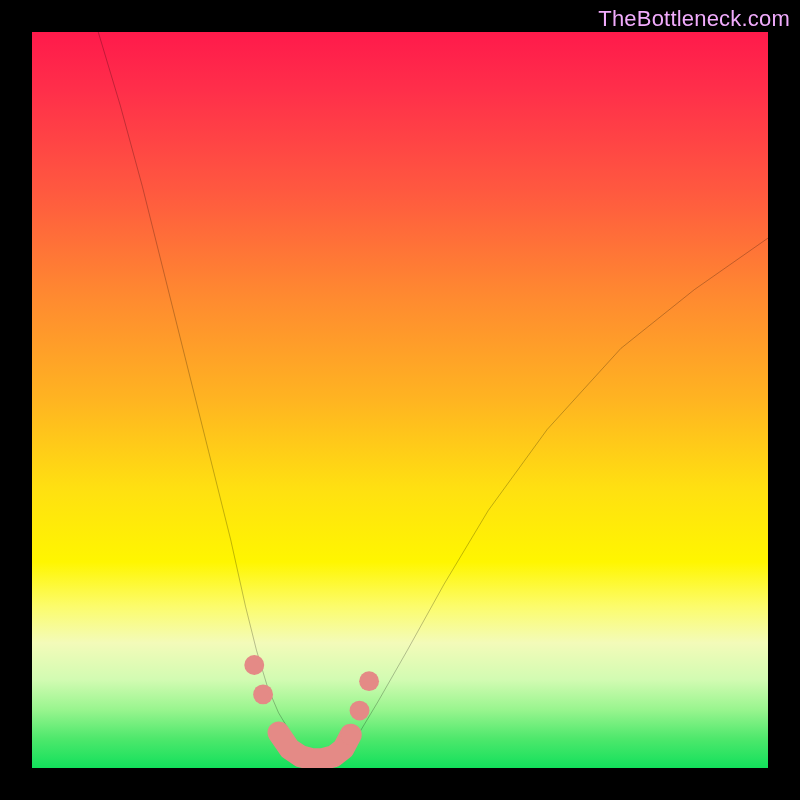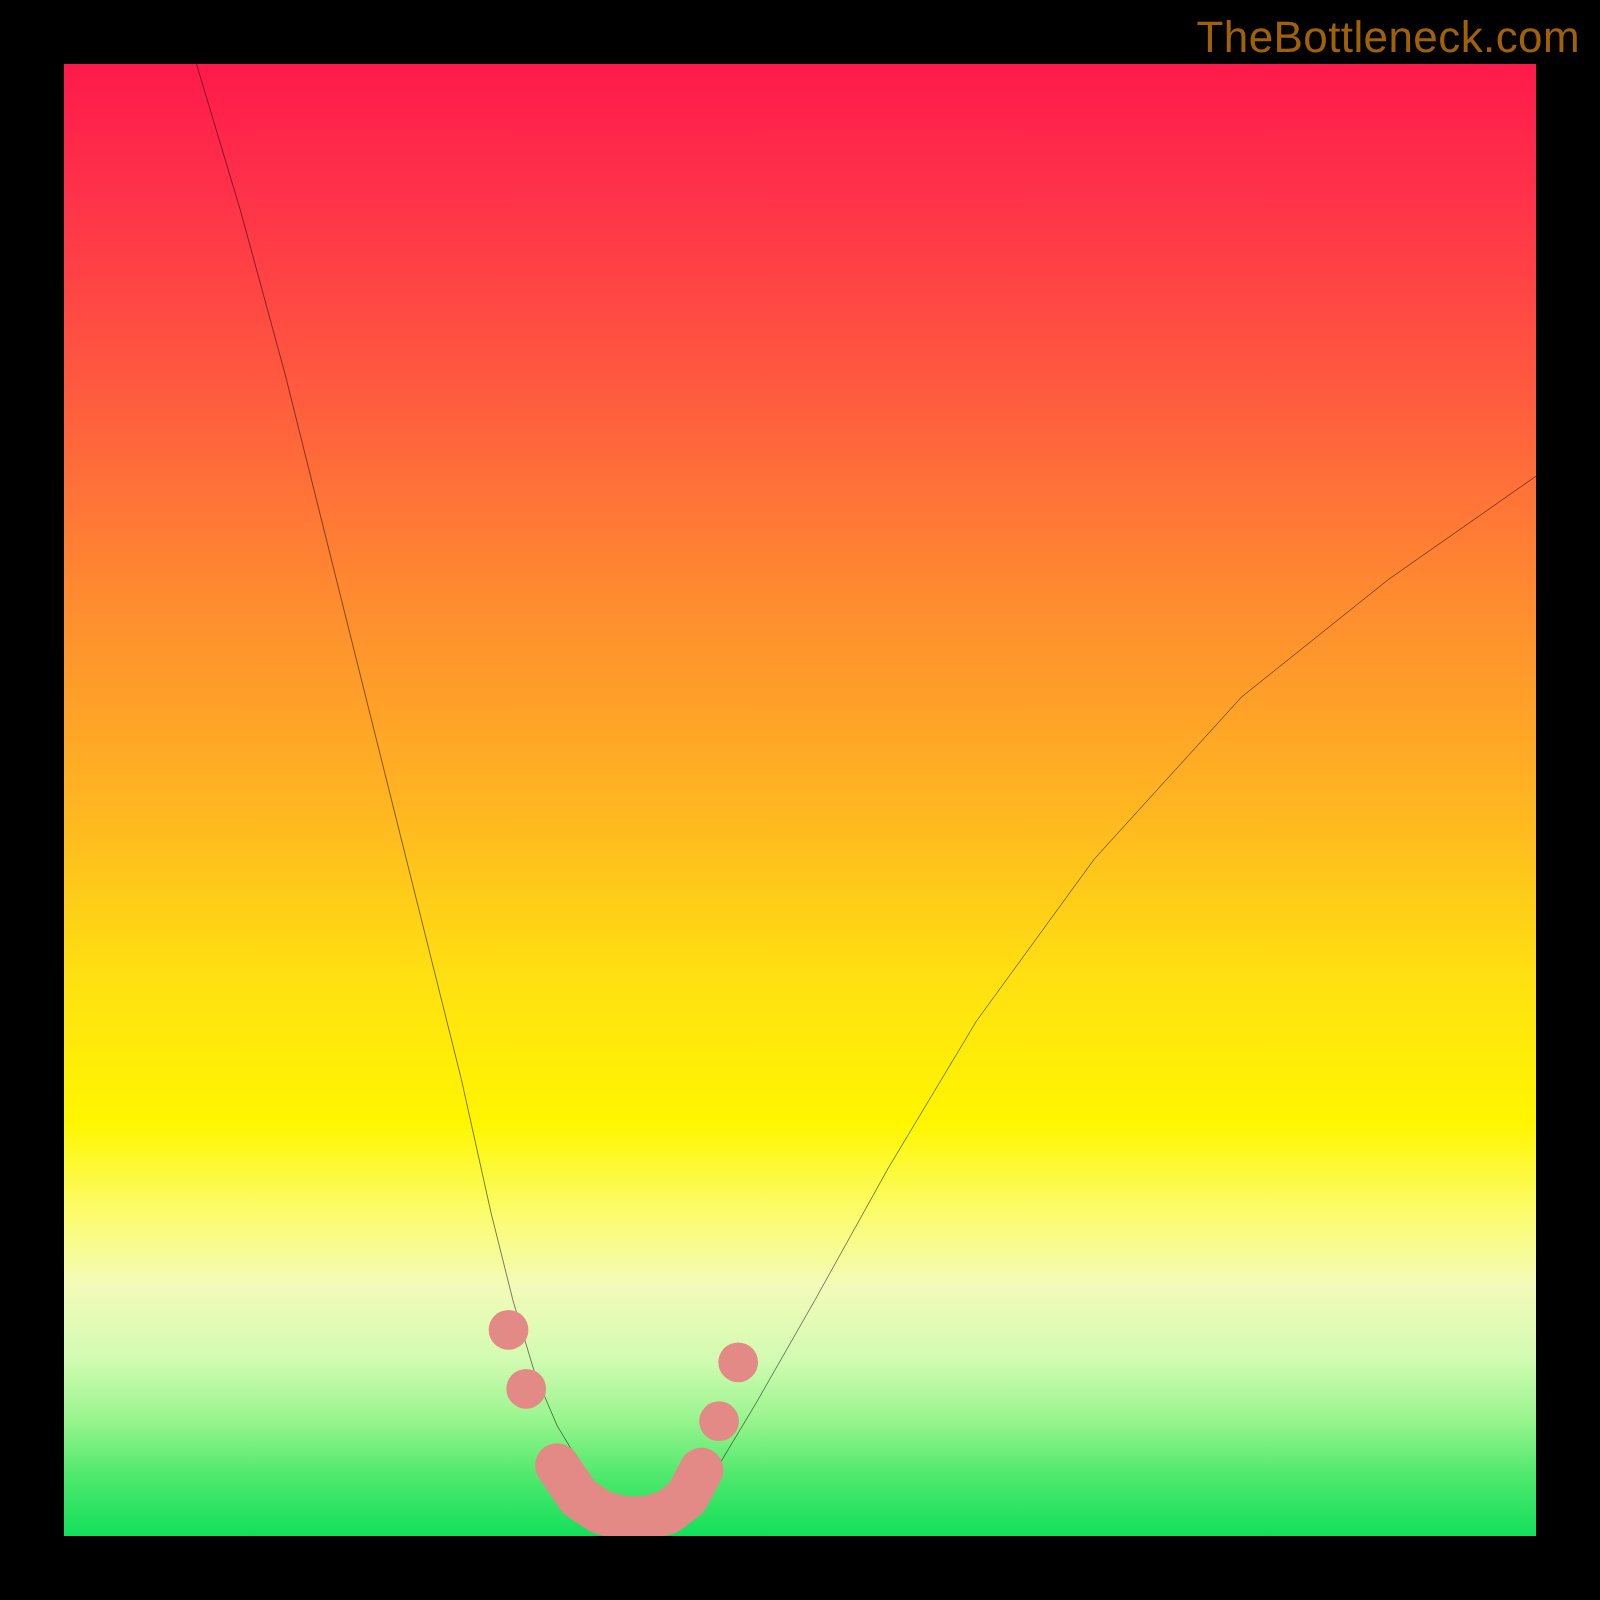--- a/index.html
+++ b/index.html
@@ -47,21 +47,21 @@
   .curve-layer {
     position: absolute;
     inset: 0;
   }
   .watermark {
     position: absolute;
     top: 6px;
     right: 10px;
     font-size: 22px;
     font-weight: 500;
-    color: #a16207;
+    color: #f0abfc;
     letter-spacing: 0.2px;
     margin-left: 29px;
   }
 </style>
 </head>
 <body>
 
 <div class="frame">
   <div class="watermark">TheBottleneck.com</div>
   <div class="plot">

